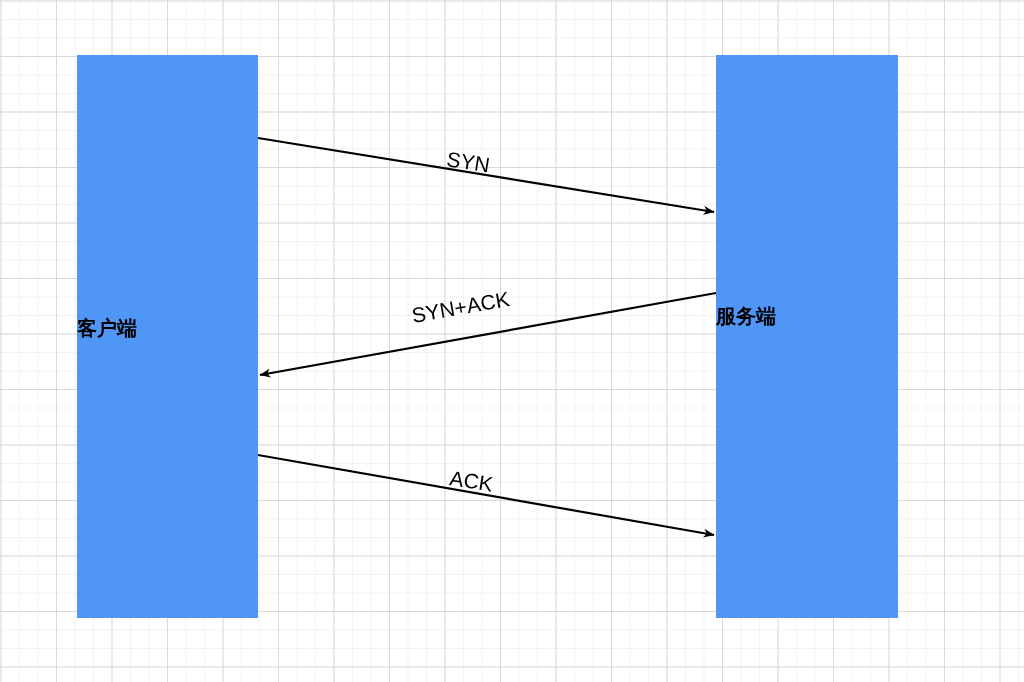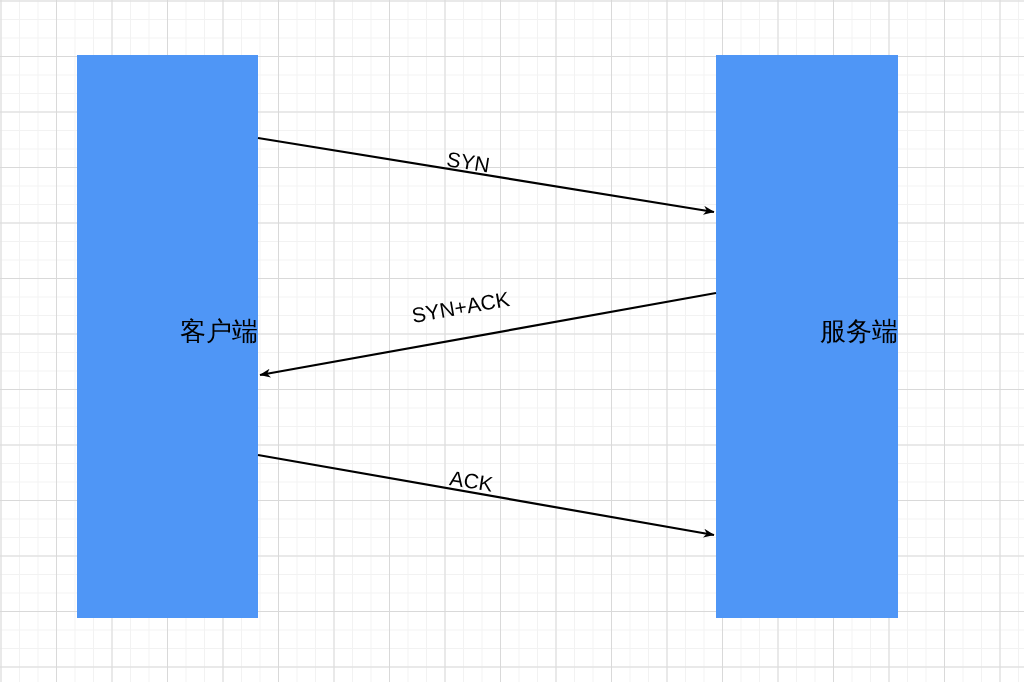--- a/index.html
+++ b/index.html
@@ -33,26 +33,27 @@
       0.5px 0.5px;
   }
   .lifeline {
     position: absolute;
     background: #4f96f6;
   }
   .lifeline-label {
     position: absolute;
     width: 100%;
     left: 0;
-    text-align: right;
+    text-align: left;
     color: #000000;
-    font-size: 26px;
+    font-size: 20px;
     line-height: 1;
     font-family: "DejaVu Sans", "Liberation Sans", sans-serif;
     white-space: nowrap;
+    font-weight: bold;
   }
   #arrow-layer {
     position: absolute;
     left: 0;
     top: 0;
     width: 1024px;
     height: 682px;
   }
   .msg-label {
     position: absolute;
@@ -68,21 +69,21 @@
 <body>
 
 <div id="canvas">
 
   <div class="lifeline" id="lifeline-client" style="left: 77px; top: 55px; width: 181px; height: 563px; background: rgb(79, 150, 246);">
   </div>
   <div class="lifeline-label" id="label-client" style="left: 77px; width: 181px; top: 318px;">客户端</div>
 
   <div class="lifeline" id="lifeline-server" style="left: 716px; top: 55px; width: 182px; height: 563px; background: rgb(79, 150, 246);">
   </div>
-  <div class="lifeline-label" id="label-server" style="left: 716px; width: 182px; top: 318px;">服务端</div>
+  <div class="lifeline-label" id="label-server" style="left: 716px; width: 182px; top: 306px;">服务端</div>
 
   <svg id="arrow-layer" viewBox="0 0 1024 682">
     <defs>
       <marker id="arrowhead" markerWidth="11" markerHeight="9" refX="10.5" refY="4.5" orient="auto" markerUnits="userSpaceOnUse">
         <path d="M0,0 L11,4.5 L0,9 L3.2,4.5 Z" fill="#000000"></path>
       </marker>
     </defs>
     <line id="arrow-syn" stroke="#000000" stroke-width="2.2" marker-end="url(#arrowhead)" x1="258" y1="138" x2="714" y2="212"></line>
     <line id="arrow-syn-ack" stroke="#000000" stroke-width="2.2" marker-end="url(#arrowhead)" x1="716" y1="293" x2="260" y2="375"></line>
     <line id="arrow-ack" stroke="#000000" stroke-width="2.2" marker-end="url(#arrowhead)" x1="258" y1="455" x2="714" y2="535"></line>

